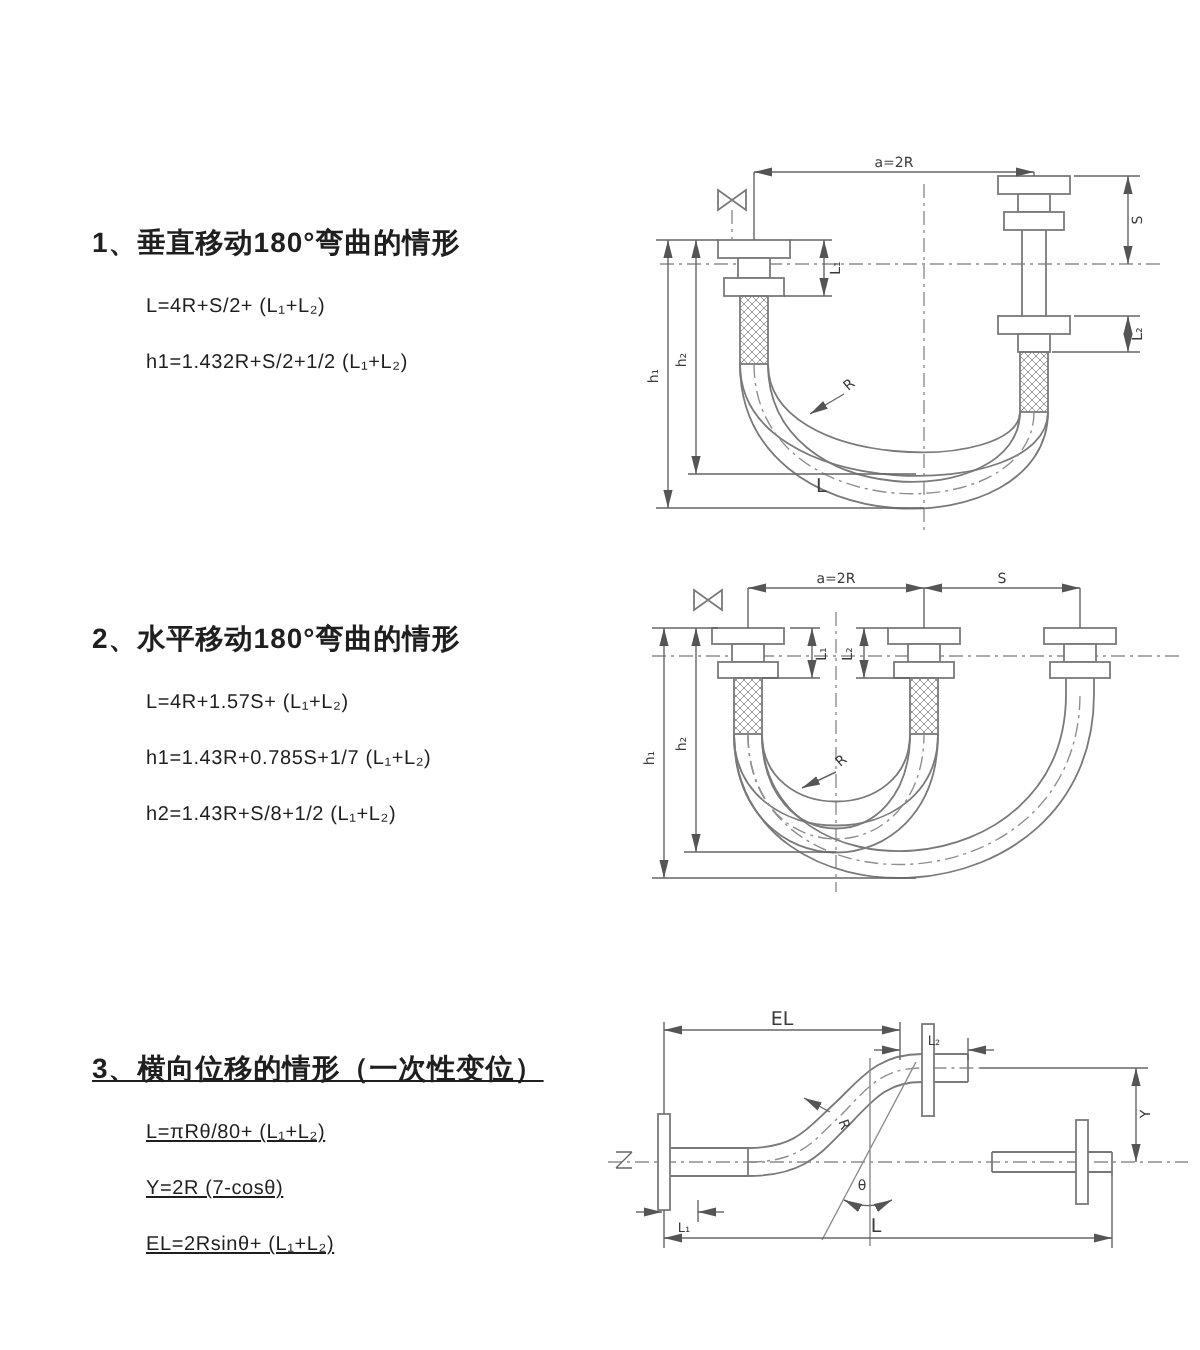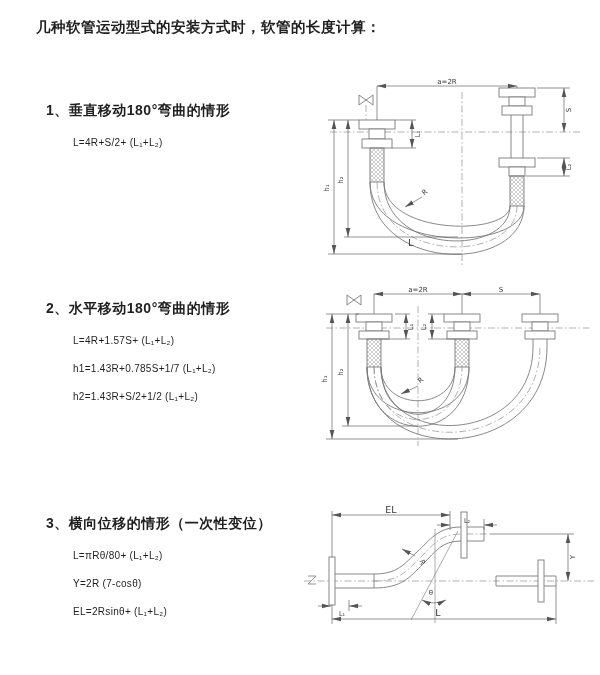--- a/index.html
+++ b/index.html
@@ -5,53 +5,53 @@
   html,body{margin:0;padding:0;background:#e8e8e8;}
   .page{
     position:relative;width:600px;height:675px;background:#ffffff;
     font-family:"Liberation Sans","DejaVu Sans",sans-serif;color:#1f1f1f;
     overflow:hidden;margin:0 auto;
   }
   .title{
     position:absolute;left:36px;top:18px;font-size:14.5px;font-weight:bold;
     letter-spacing:.5px;white-space:nowrap;
   }
-  .section{position:absolute;width:280px;}
+  .section{position:absolute;width:280px;margin-top:11px;}
   .heading{font-size:14px;font-weight:bold;letter-spacing:.5px;white-space:nowrap;}
   .formula{font-size:10px;padding-left:27px;margin-top:17px;white-space:nowrap;letter-spacing:.3px;}
   .formula:first-of-type{margin-top:15px;}
   .dwg{position:absolute;}
   .dwg .ln{stroke:#7a7a7a;stroke-width:0.9;fill:none;}
   .dwg .thin{stroke:#8a8a8a;stroke-width:0.7;fill:none;}
   .dwg .cl{stroke:#8f8f8f;stroke-width:0.7;fill:none;stroke-dasharray:7 2.5 1.5 2.5;}
   .dwg .dim{stroke:#666666;stroke-width:0.7;fill:none;}
   .dwg .fit{fill:#ffffff;stroke:#7a7a7a;stroke-width:0.9;}
   .dwg text{fill:#3a3a3a;font-family:"DejaVu Sans",sans-serif;font-size:7px;}
   .dwg text.big{font-size:9.5px;}
 </style>
 </head>
 <body>
 
 <div class="page">
 
-  <div class="title">几种软管运动型式的安装方式时，软管的长度计算：</div>
 
   <div class="section" style="left:46px;top:102px;">
     <div class="heading">1、垂直移动180°弯曲的情形</div>
     <div class="formula">L=4R+S/2+ (L₁+L₂)</div>
+    <div class="formula">h1=1.432R+S/2+1/2 (L₁+L₂)</div>
   </div>
 
   <div class="section" style="left:46px;top:300px;">
     <div class="heading">2、水平移动180°弯曲的情形</div>
     <div class="formula">L=4R+1.57S+ (L₁+L₂)</div>
     <div class="formula">h1=1.43R+0.785S+1/7 (L₁+L₂)</div>
-    <div class="formula">h2=1.43R+S/2+1/2 (L₁+L₂)</div>
+    <div class="formula">h2=1.43R+S/8+1/2 (L₁+L₂)</div>
   </div>
 
-  <div class="section" style="left:46px;top:515px;">
+  <div class="section" style="left:46px;top:515px;text-decoration:underline;">
     <div class="heading">3、横向位移的情形（一次性变位）</div>
     <div class="formula">L=πRθ/80+ (L₁+L₂)</div>
     <div class="formula">Y=2R (7-cosθ)</div>
     <div class="formula">EL=2Rsinθ+ (L₁+L₂)</div>
   </div>
 
   <svg class="dwg" style="left:312px;top:76px;" width="284" height="192" viewBox="0 0 284 192">
     <defs>
       <marker id="arr1" markerWidth="10" markerHeight="7" refX="9" refY="3" orient="auto-start-reverse" markerUnits="userSpaceOnUse">
         <path d="M0,0.7 L9,3 L0,5.3 Z" fill="#555"></path>

